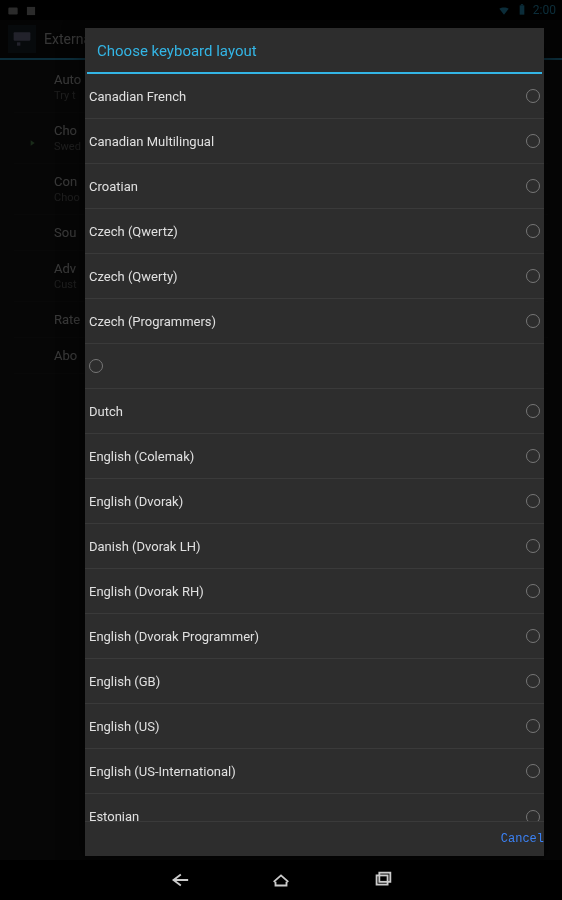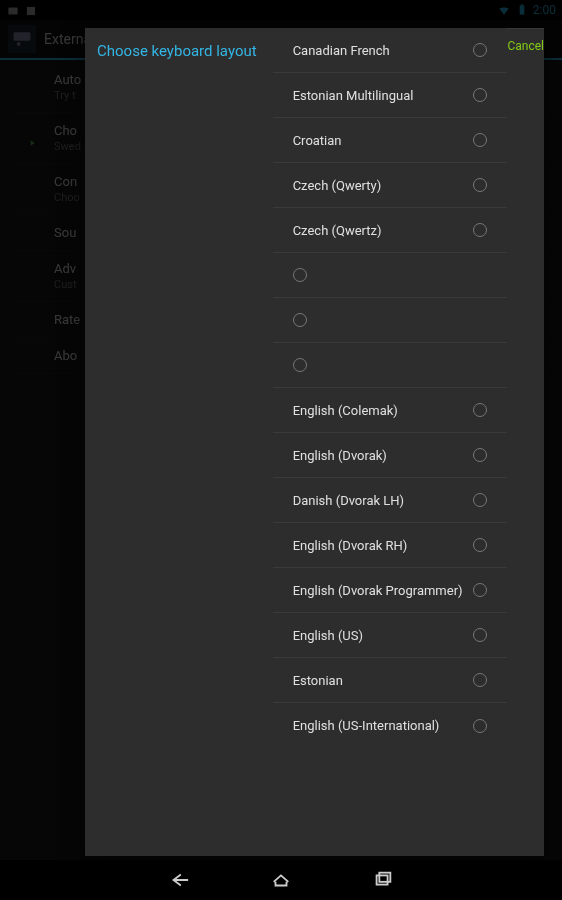--- a/index.html
+++ b/index.html
@@ -12,32 +12,32 @@
   .app-bar { position: absolute; top: 20px; left: 0; right: 0; height: 40px; background: #111; display: flex; align-items: center; padding: 0 8px; border-bottom: 2px solid #33b5e5; }
   .app-icon { width: 28px; height: 28px; background: #1e2a33; display: flex; align-items: center; justify-content: center; color: #a0a0a0; font-size: 10px; margin-right: 8px; }
   .app-title { color: #d8d8d8; font-size: 14px; }
   .settings-list { position: absolute; top: 62px; left: 0; right: 0; bottom: 40px; padding: 0 14px; }
   .settings-item { padding: 10px 40px 10px 40px; border-bottom: 1px solid #222; position: relative; }
   .settings-item .title { color: #e0e0e0; font-size: 13px; }
   .settings-item .sub { color: #777; font-size: 11px; margin-top: 2px; }
   .settings-item .chevron-icon { position: absolute; left: 10px; top: 50%; transform: translateY(-50%); width: 16px; height: 12px; }
   .settings-item .checkbox-icon { position: absolute; right: 10px; top: 50%; transform: translateY(-50%); width: 14px; height: 14px; border: 1px solid #555; }
   .dim { position: absolute; inset: 0; background: rgba(0,0,0,0.75); }
-  .dialog { position: absolute; left: 85px; right: 18px; top: 28px; bottom: 44px; background: #2d2d2d; display: flex; flex-direction: row; box-shadow: 0 4px 20px rgba(0,0,0,0.6); }
+  .dialog { position: absolute; left: 85px; right: 18px; top: 28px; bottom: 44px; background: #2d2d2d; display: flex; flex-direction: column; box-shadow: 0 4px 20px rgba(0,0,0,0.6); }
   .dialog-title { color: #33b5e5; font-size: 15px; padding: 14px 12px 12px; font-weight: 400; }
   .dialog-divider { height: 2px; background: #33b5e5; margin: 0 2px; }
   .dialog-list { flex: 1; overflow-y: auto; overflow-x: hidden; }
   .dialog-list::-webkit-scrollbar { width: 4px; }
   .dialog-list::-webkit-scrollbar-thumb { background: #555; }
-  .layout-row { display: flex; align-items: center; min-height: 45px; padding: 0 20px; border-bottom: 1px solid #3a3a3a; }
+  .layout-row { display: flex; align-items: center; min-height: 45px; padding: 0 4px; border-bottom: 1px solid #3a3a3a; }
   .layout-row:last-child { border-bottom: none; }
   .layout-label { color: #e0e0e0; font-size: 13px; flex: 1; }
   .radio { width: 14px; height: 14px; border: 1.5px solid #777; border-radius: 50%; flex-shrink: 0; }
   .dialog-footer { border-top: 1px solid #3a3a3a; }
-  .cancel-btn { color: #84cc16; font-size: 12px; text-align: left; padding: 10px 0; }
+  .cancel-btn { color: #3b82f6; font-size: 12px; text-align: right; padding: 10px 0; font-family: Liberation Mono, monospace; }
   .nav-bar { position: absolute; bottom: 0; left: 0; right: 0; height: 40px; background: #000; display: flex; align-items: center; justify-content: center; gap: 80px; }
   .nav-icon { width: 22px; height: 22px; color: #ccc; }
 </style>
 </head>
 <body>
 
 <div class="root">
 
   <div class="status-bar">
     <div class="status-left">
@@ -114,42 +114,44 @@
 
   <div class="dialog">
     <div class="dialog-title">Choose keyboard layout</div>
     <div class="dialog-divider"></div>
     <div class="dialog-list" id="layout-list">
         <div class="layout-row">
           <span class="layout-label">Canadian French</span>
           <span class="radio"></span>
         </div>
         <div class="layout-row">
-          <span class="layout-label">Estonian Multilingual</span>
+          <span class="layout-label">Canadian Multilingual</span>
           <span class="radio"></span>
         </div>
         <div class="layout-row">
           <span class="layout-label">Croatian</span>
           <span class="radio"></span>
         </div>
         <div class="layout-row">
+          <span class="layout-label">Czech (Qwertz)</span>
+          <span class="radio"></span>
+        </div>
+        <div class="layout-row">
           <span class="layout-label">Czech (Qwerty)</span>
           <span class="radio"></span>
         </div>
         <div class="layout-row">
-          <span class="layout-label">Czech (Qwertz)</span>
-          <span class="radio"></span>
-        </div>
-        <div class="layout-row">
-          <span class="radio"></span>
-        </div>
-        <div class="layout-row">
-          <span class="radio"></span>
-        </div>
-        <div class="layout-row">
+          <span class="layout-label">Czech (Programmers)</span>
+          <span class="radio"></span>
+        </div>
+        <div class="layout-row">
+          <span class="radio"></span>
+        </div>
+        <div class="layout-row">
+          <span class="layout-label">Dutch</span>
           <span class="radio"></span>
         </div>
         <div class="layout-row">
           <span class="layout-label">English (Colemak)</span>
           <span class="radio"></span>
         </div>
         <div class="layout-row">
           <span class="layout-label">English (Dvorak)</span>
           <span class="radio"></span>
         </div>
@@ -159,29 +161,33 @@
         </div>
         <div class="layout-row">
           <span class="layout-label">English (Dvorak RH)</span>
           <span class="radio"></span>
         </div>
         <div class="layout-row">
           <span class="layout-label">English (Dvorak Programmer)</span>
           <span class="radio"></span>
         </div>
         <div class="layout-row">
+          <span class="layout-label">English (GB)</span>
+          <span class="radio"></span>
+        </div>
+        <div class="layout-row">
           <span class="layout-label">English (US)</span>
           <span class="radio"></span>
         </div>
         <div class="layout-row">
+          <span class="layout-label">English (US-International)</span>
+          <span class="radio"></span>
+        </div>
+        <div class="layout-row">
           <span class="layout-label">Estonian</span>
-          <span class="radio"></span>
-        </div>
-        <div class="layout-row">
-          <span class="layout-label">English (US-International)</span>
           <span class="radio"></span>
         </div>
       </div>
     <div class="dialog-footer">
       <div class="cancel-btn">Cancel</div>
     </div>
   </div>
 
   <div class="nav-bar">
     <span class="nav-icon">

